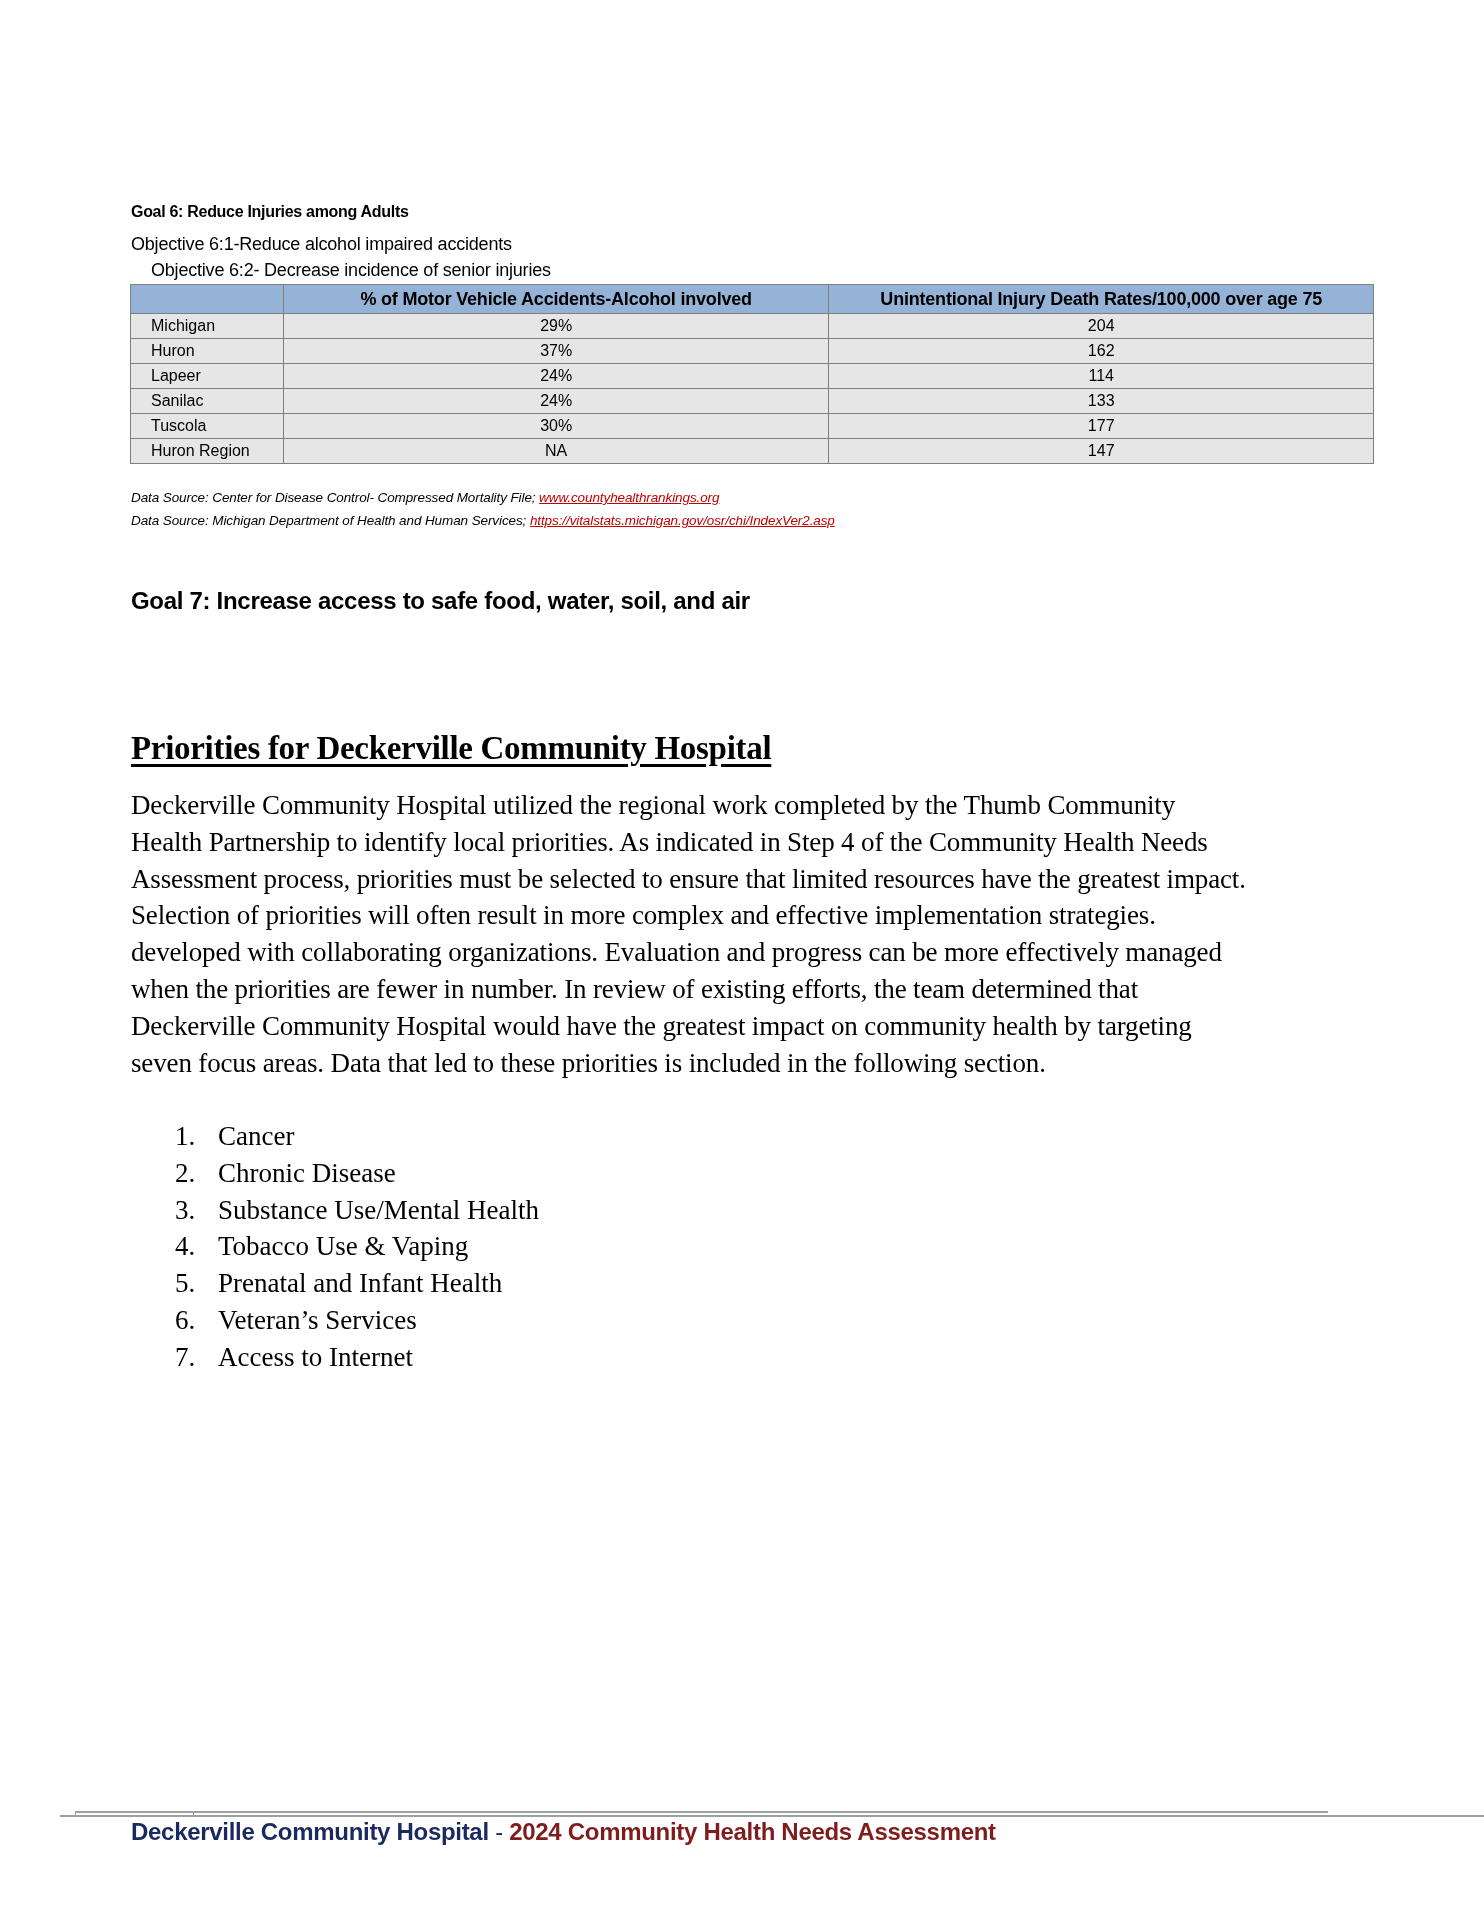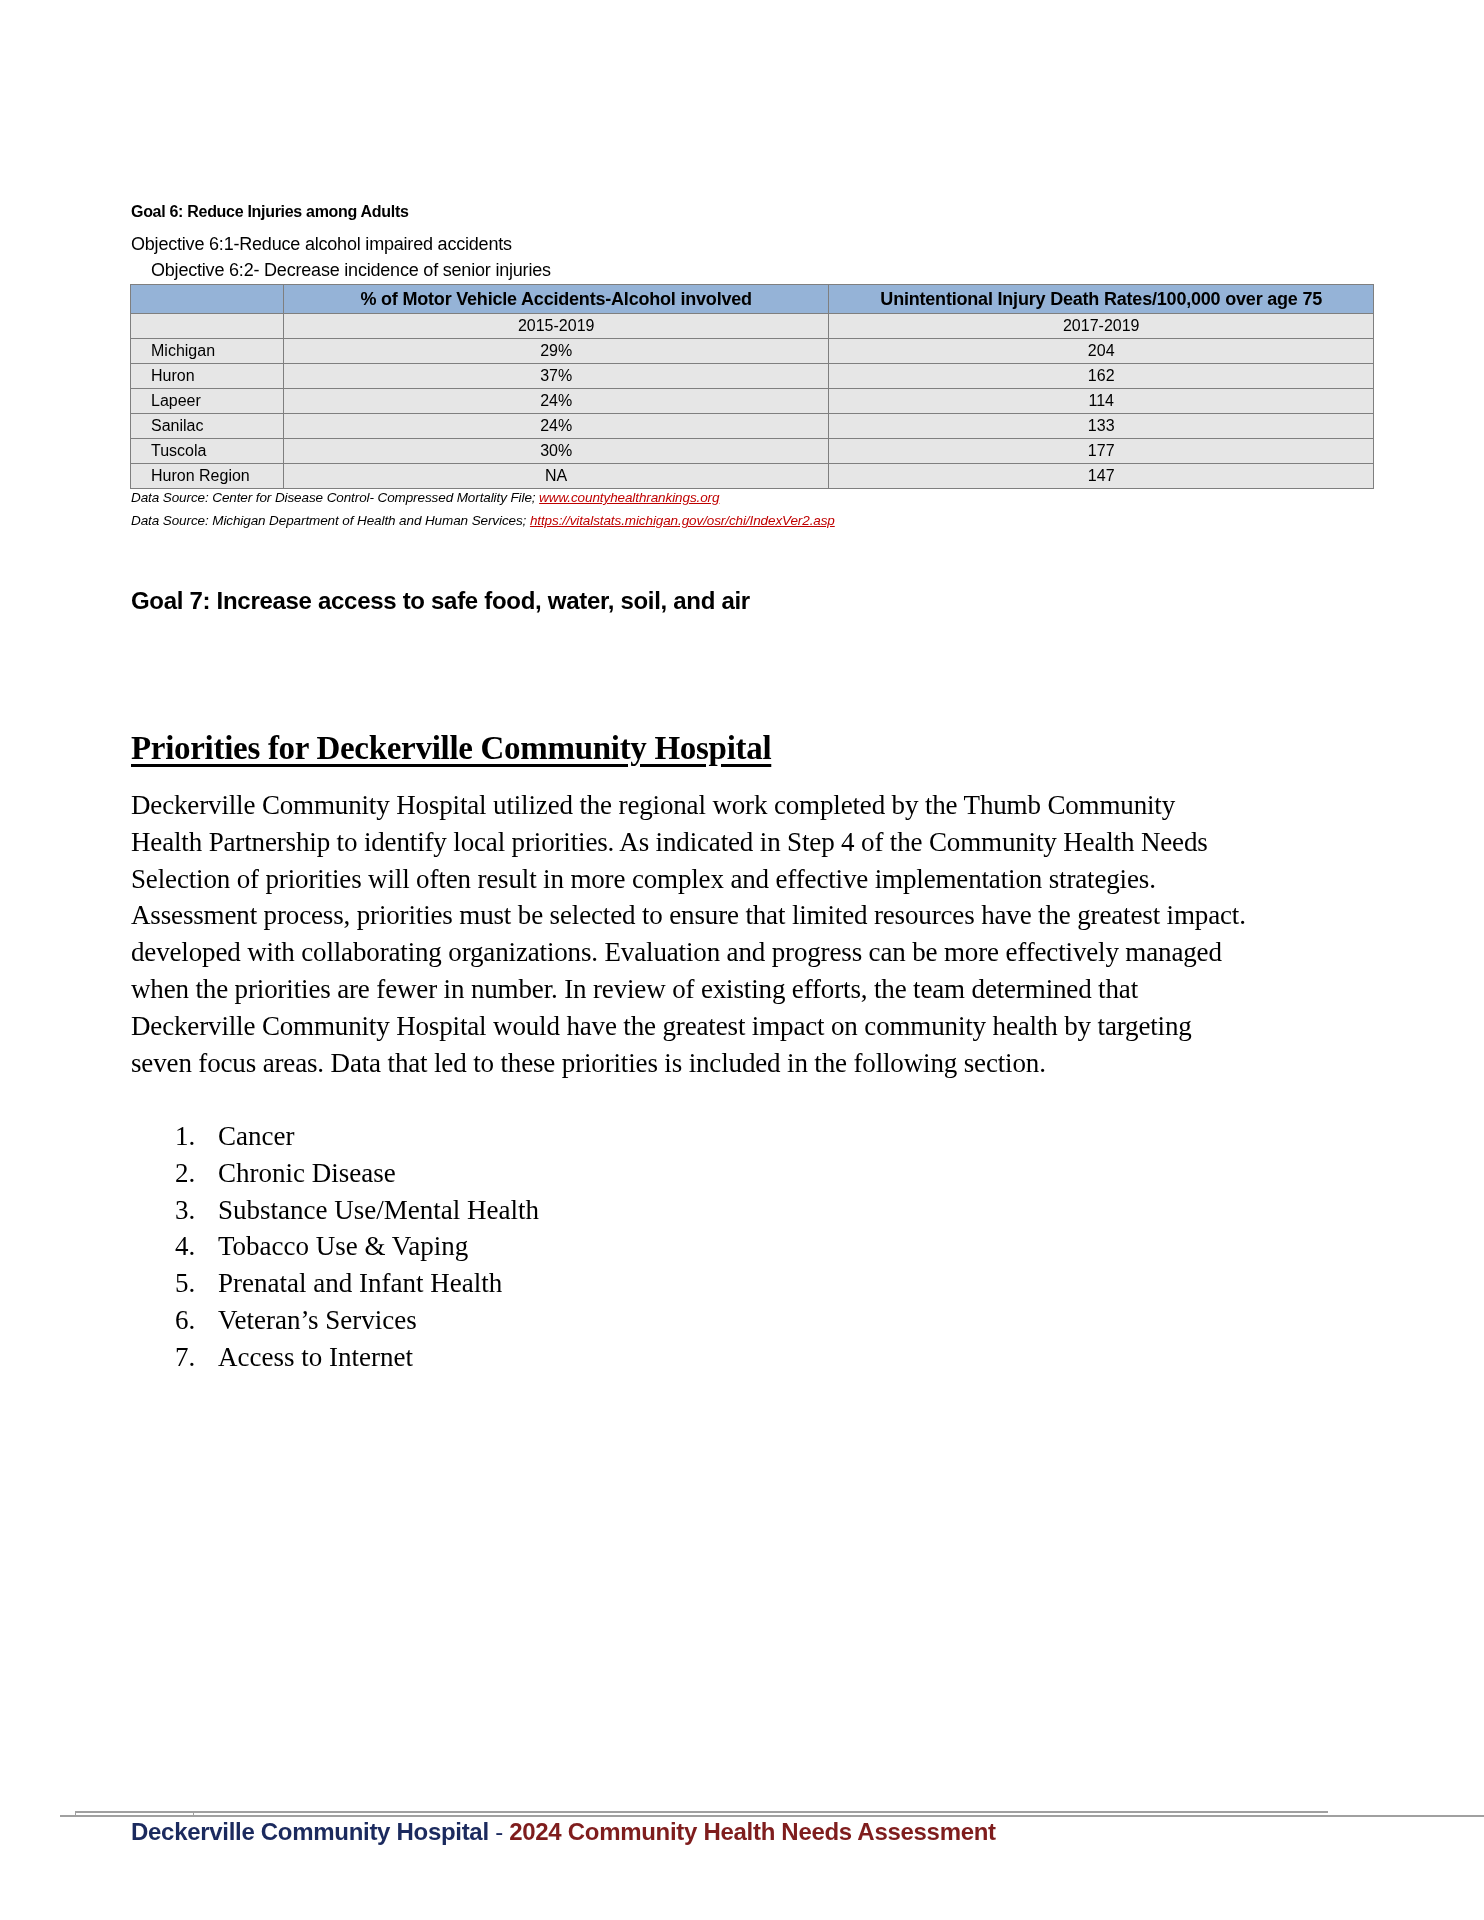--- a/index.html
+++ b/index.html
@@ -59,25 +59,20 @@
       <col class="c1">
       <col class="c2">
     </colgroup>
   <tbody>
       <tr>
     <th></th>
     <th>% of Motor Vehicle Accidents-Alcohol involved</th>
     <th>Unintentional Injury Death Rates/100,000 over age 75</th>
   </tr>
   <tr>
-    <td></td>
-    <td>2015-2019</td>
-    <td>2017-2019</td>
-  </tr>
-  <tr>
     <td class="label">Michigan</td>
     <td>29%</td>
     <td>204</td>
   </tr>
   <tr>
     <td class="label">Huron</td>
     <td>37%</td>
     <td>162</td>
   </tr>
   <tr>
@@ -110,22 +105,22 @@
   <span>Data Source: Michigan Department of Health and Human Services; </span><a>https://vitalstats.michigan.gov/osr/chi/IndexVer2.asp</a>
 </div>
 
 <div class="goal7 sans">Goal 7: Increase access to safe food, water, soil, and air</div>
 
 <div class="prio-h serif">Priorities for Deckerville Community Hospital</div>
 
 <p class="para serif">
   <span>Deckerville Community Hospital utilized the regional work completed by the Thumb Community</span>
   <span>Health Partnership to identify local priorities. As indicated in Step 4 of the Community Health Needs</span>
+  <span>Assessment process, priorities must be selected to ensure that limited resources have the greatest impact.</span>
   <span>Selection of priorities will often result in more complex and effective implementation strategies.</span>
-  <span>Assessment process, priorities must be selected to ensure that limited resources have the greatest impact.</span>
   <span>developed with collaborating organizations. Evaluation and progress can be more effectively managed</span>
   <span>when the priorities are fewer in number. In review of existing efforts, the team determined that</span>
   <span>Deckerville Community Hospital would have the greatest impact on community health by targeting</span>
   <span>seven focus areas. Data that led to these priorities is included in the following section.</span>
 </p>
 
 <ol class="prio-list serif">
   <li><span class="num">1.</span><span>Cancer</span></li>
   <li><span class="num">2.</span><span>Chronic Disease</span></li>
   <li><span class="num">3.</span><span>Substance Use/Mental Health</span></li>

